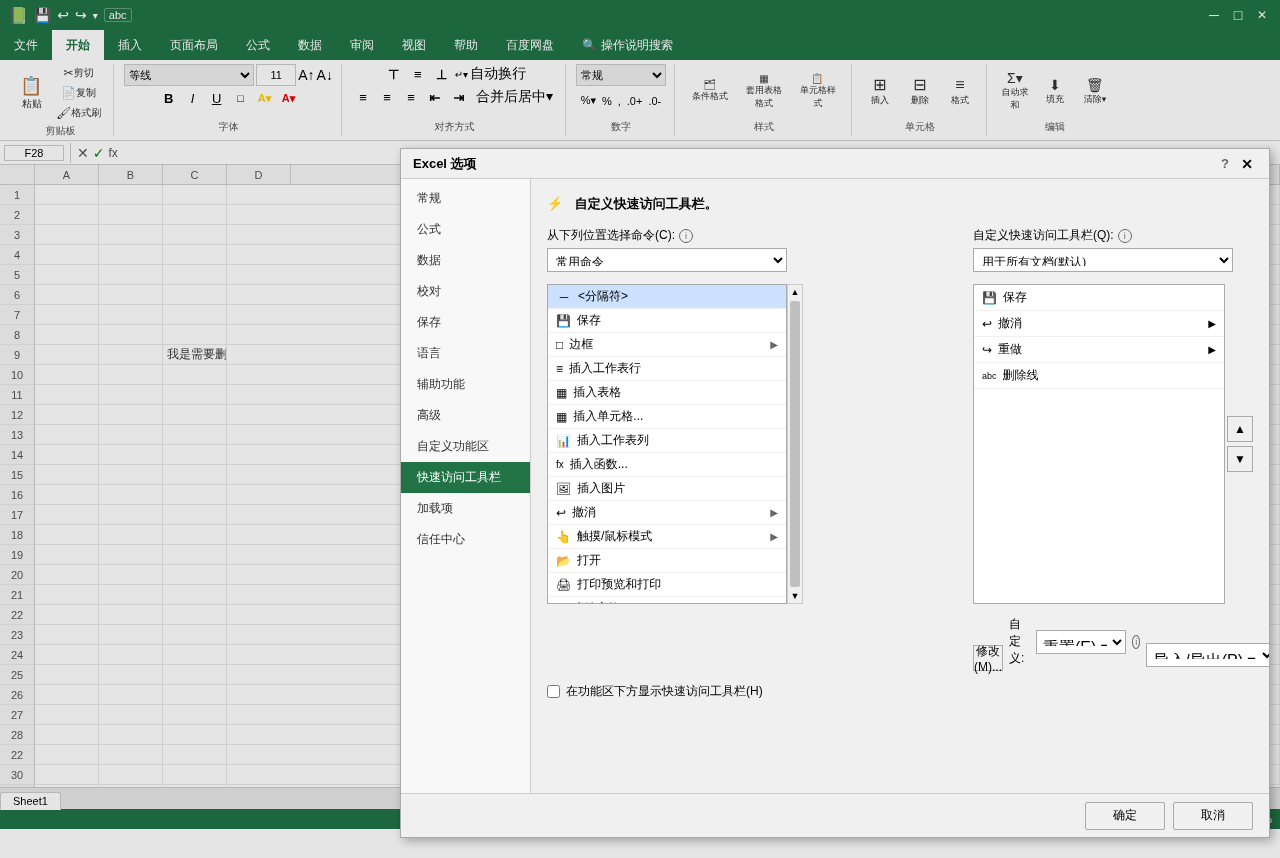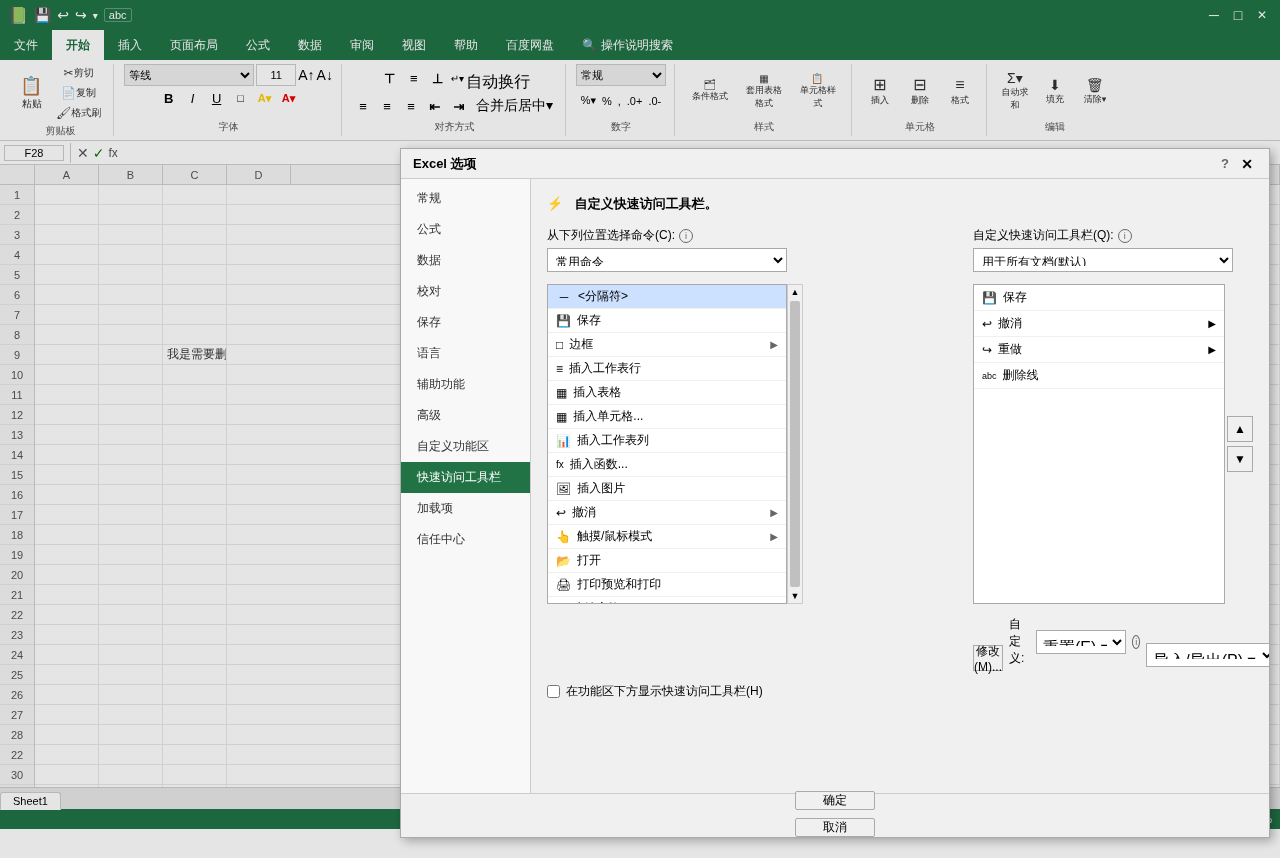--- a/index.html
+++ b/index.html
@@ -75,21 +75,21 @@
     .list-item { padding: 3px 8px; cursor: pointer; display: flex; align-items: center; gap: 6px; font-size: 12px; border-bottom: 1px solid #f0f0f0; }
     .list-item.selected { background: #cce0ff; }
     .list-item-arrow { margin-left: auto; color: #666; font-size: 10px; }
     .add-del-btns { display: flex; flex-direction: column; gap: 6px; justify-content: center; align-items: center; width: 80px; padding: 8px 0; }
     .add-del-btn { width: 76px; height: 26px; border: 1px solid #aaa; background: #f0f0f0; cursor: pointer; font-size: 12px; display: flex; align-items: center; justify-content: center; }
     .right-list-box { border: 1px solid #aaa; background: #fff; height: 320px; overflow-y: auto; flex: 1; }
     .right-list-item { padding: 4px 8px; cursor: pointer; display: flex; align-items: center; gap: 6px; font-size: 12px; border-bottom: 1px solid #f0f0f0; }
     .up-down-btns { display: flex; flex-direction: column; gap: 4px; justify-content: center; }
     .up-down-btn { width: 26px; height: 26px; border: 1px solid #aaa; background: #f0f0f0; cursor: pointer; display: flex; align-items: center; justify-content: center; font-size: 12px; }
     .checkbox-row { display: flex; align-items: center; gap: 6px; margin: 8px 0; font-size: 12px; }
-    .dialog-footer { height: 44px; border-top: 1px solid #ccc; display: flex; align-items: center; justify-content: flex-end; padding: 0 16px; gap: 8px; flex-direction: column; }
+    .dialog-footer { height: 44px; border-top: 1px solid #ccc; display: flex; align-items: center; justify-content: flex-end; padding: 0 16px; gap: 8px; }
     .footer-btn { width: 80px; height: 28px; border: 1px solid #aaa; background: #f0f0f0; cursor: pointer; font-size: 12px; display: flex; align-items: center; justify-content: center; border-radius: 2px; }
     .footer-btn.primary { background: #f0f0f0; }
     .modify-btn { width: 90px; height: 26px; border: 1px solid #aaa; background: #f0f0f0; cursor: pointer; font-size: 12px; display: flex; align-items: center; justify-content: center; }
     .custom-row { display: flex; align-items: center; gap: 6px; margin: 4px 0; font-size: 12px; }
     .custom-dropdown { height: 24px; border: 1px solid #aaa; background: #fff; font-size: 16px; padding: 7px 2px; }
 
     
     .font-group-row { display: flex; align-items: center; gap: 2px; }
     .font-select { height: 22px; width: 130px; border: 1px solid #ccc; font-size: 11px; }
     .font-size-select { height: 22px; width: 40px; border: 1px solid #ccc; font-size: 11px; text-align: center; }
@@ -176,21 +176,21 @@
       <div class="ribbon-group-label">字体</div>
     </div>
 
     <div class="ribbon-group">
       <div class="ribbon-group-items" style="flex-direction:column;gap:2px;">
         <div class="font-group-row">
           <span class="bold-btn">⊤</span>
           <span class="bold-btn">≡</span>
           <span class="bold-btn">⊥</span>
           <span style="font-size:10px;cursor:pointer;">↵▾</span>
-          <span style="font-size:16px;cursor:pointer;margin-top:8px;">自动换行</span>
+          <span style="font-size:14px;cursor:pointer;">自动换行</span>
         </div>
         <div class="font-group-row">
           <span class="bold-btn">≡</span>
           <span class="bold-btn">≡</span>
           <span class="bold-btn">≡</span>
           <span class="bold-btn">⇤</span>
           <span class="bold-btn">⇥</span>
           <span style="font-size:14px;cursor:pointer;padding:2px 4px;">合并后居中▾</span>
         </div>
       </div>

